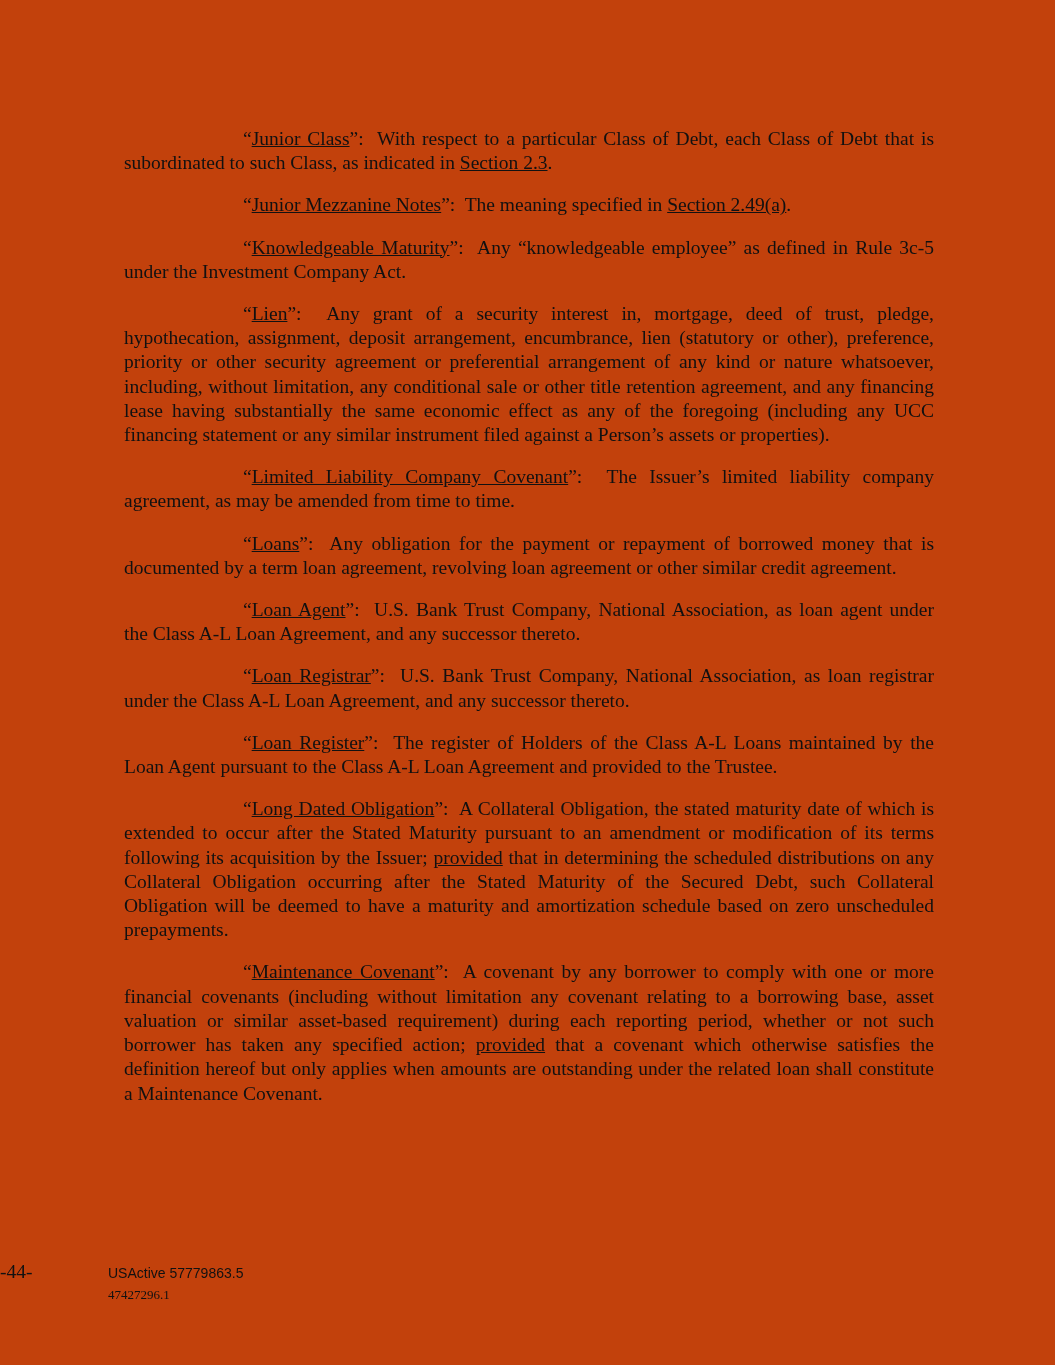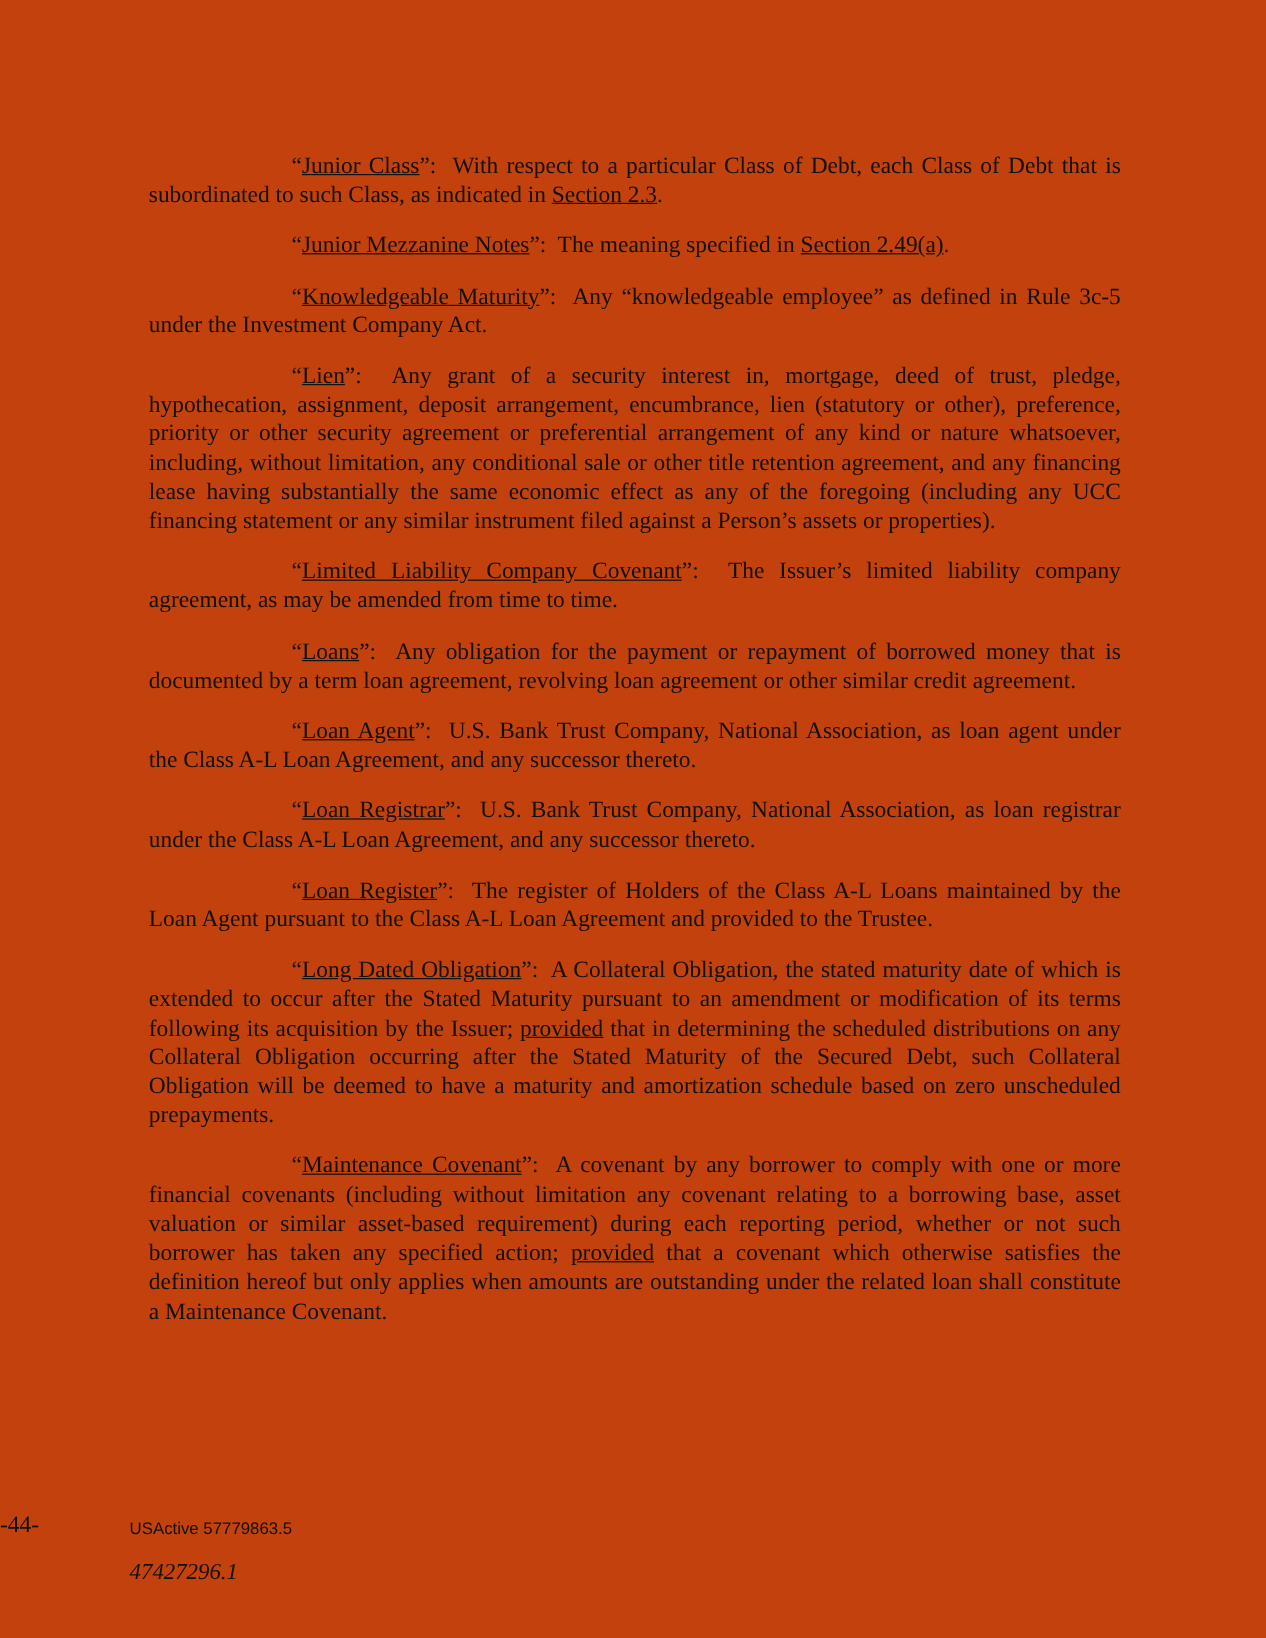--- a/index.html
+++ b/index.html
@@ -40,24 +40,23 @@
     left: 108px;
     top: 1265px;
   }
   .doc-id-sans {
     font-family: "Liberation Sans", sans-serif;
     font-size: 14px;
     line-height: 17px;
   }
   .doc-id-serif {
     font-family: "Liberation Serif", serif;
-    font-size: 19px;
+    font-size: 13px;
     line-height: 17px;
-    margin-top: 20px;
-    font-style: italic;
+    margin-top: 4px;
   }
   .page-number {
     position: absolute;
     left: 0;
     top: 1261px;
     width: 100%;
     font-size: 19.5px;
     font-family: "Liberation Serif", serif;
   }
 </style>

